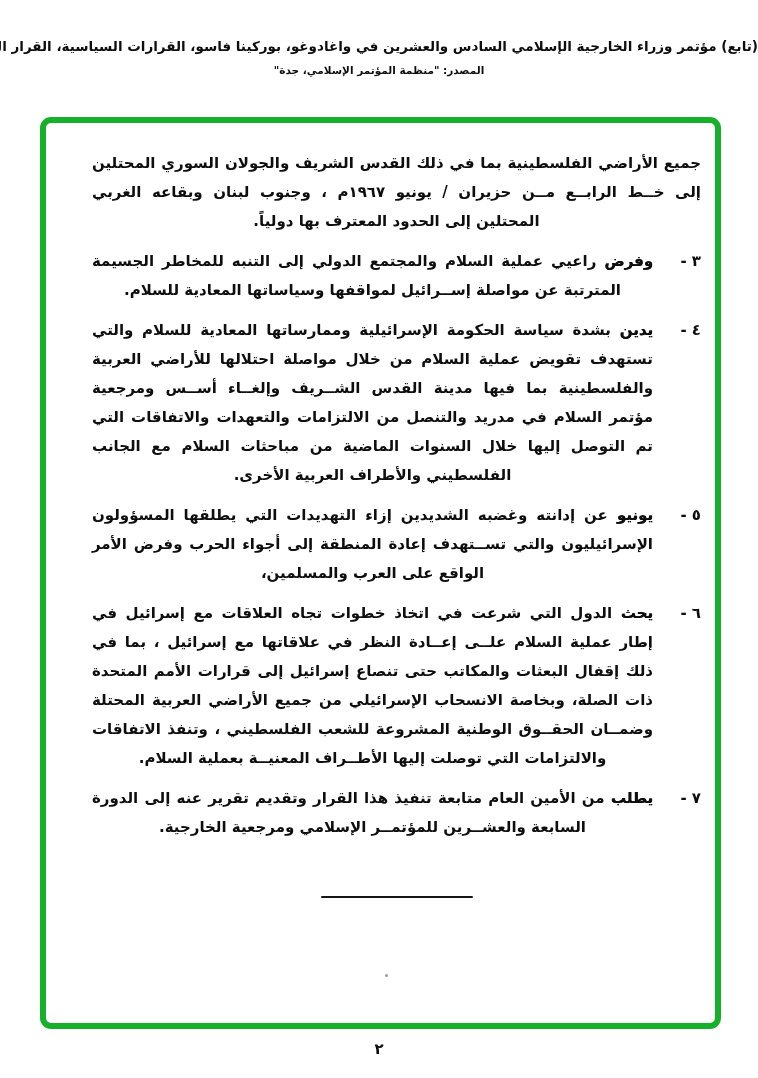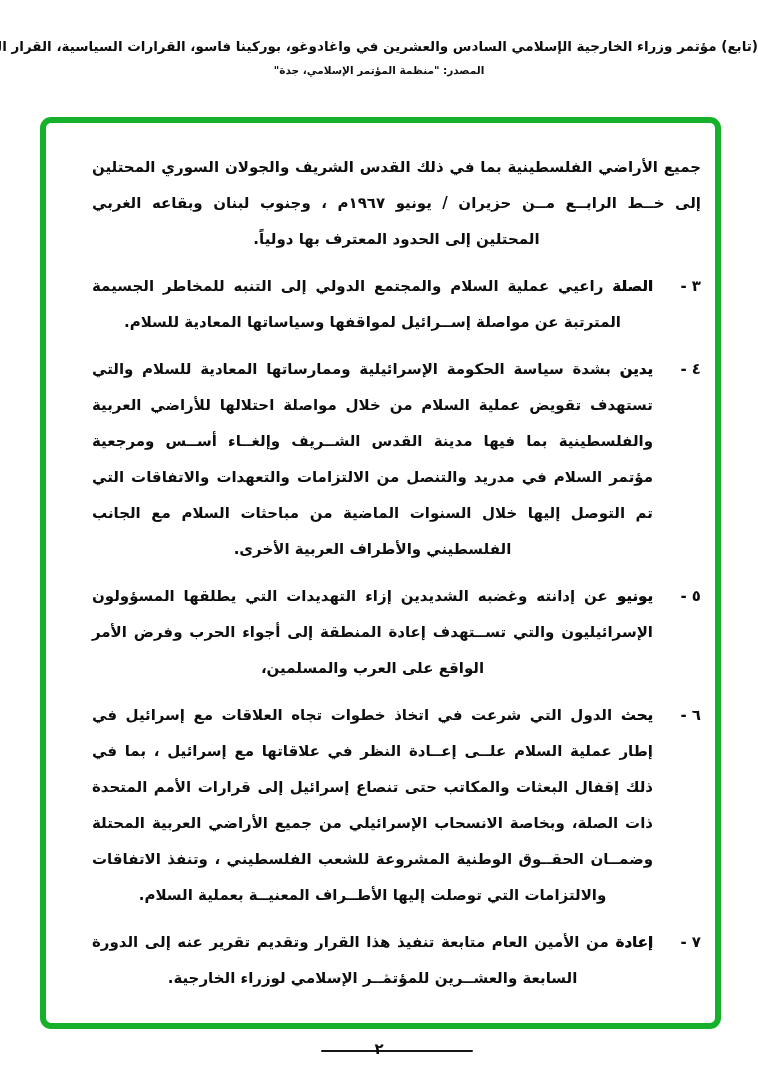--- a/index.html
+++ b/index.html
@@ -51,21 +51,21 @@
   .content {
     position: absolute;
     inset: 0;
     padding: 26px 14px 0 46px;
     direction: rtl;
     color: #0e0e0e;
   }
   .para, .item-text, .item-marker {
     font-size: 15px;
     font-weight: bold;
-    line-height: 36px;
+    line-height: 29px;
   }
   .para {
     margin: 0 0 11px 0;
     text-align: justify;
     text-align-last: center;
   }
   .item {
     display: flex;
     margin-bottom: 11px;
   }
@@ -122,41 +122,41 @@
     <div class="header-line2">المصدر:  "منظمة المؤتمر الإسلامي، جدة"</div>
   </div>
 
   <div class="frame">
     <div class="content">
 
       <p class="para">جميع الأراضي الفلسطينية بما في ذلك القدس الشريف والجولان السوري المحتلين إلى خــط الرابــع مــن حزيران / يونيو ١٩٦٧م ، وجنوب لبنان وبقاعه الغربي المحتلين إلى الحدود المعترف بها دولياً.</p>
 
       <div class="item">
         <div class="item-marker">٣ -</div>
-        <div class="item-text"><span class="lead">الصلة</span> <span>راعيي عملية السلام والمجتمع الدولي إلى التنبه للمخاطر الجسيمة المترتبة عن مواصلة إســرائيل لمواقفها وسياساتها المعادية للسلام.</span></div>
+        <div class="item-text"><span class="lead">وفرض</span> <span>راعيي عملية السلام والمجتمع الدولي إلى التنبه للمخاطر الجسيمة المترتبة عن مواصلة إســرائيل لمواقفها وسياساتها المعادية للسلام.</span></div>
       </div>
 
       <div class="item">
         <div class="item-marker">٤ -</div>
         <div class="item-text"><span class="lead">يدين</span> <span>بشدة سياسة الحكومة الإسرائيلية وممارساتها المعادية للسلام والتي تستهدف تقويض عملية السلام من خلال مواصلة احتلالها للأراضي العربية والفلسطينية بما فيها مدينة القدس الشــريف وإلغــاء أســس ومرجعية مؤتمر السلام في مدريد والتنصل من الالتزامات والتعهدات والاتفاقات التي تم التوصل إليها خلال السنوات الماضية من مباحثات السلام مع الجانب الفلسطيني والأطراف العربية الأخرى.</span></div>
       </div>
 
       <div class="item">
         <div class="item-marker">٥ -</div>
         <div class="item-text"><span class="lead">يونيو</span> <span>عن إدانته وغضبه الشديدين إزاء التهديدات التي يطلقها المسؤولون الإسرائيليون والتي تســتهدف إعادة المنطقة إلى أجواء الحرب وفرض الأمر الواقع على العرب والمسلمين،</span></div>
       </div>
 
       <div class="item">
         <div class="item-marker">٦ -</div>
         <div class="item-text"><span class="lead">يحث</span> <span>الدول التي شرعت في اتخاذ خطوات تجاه العلاقات مع إسرائيل في إطار عملية السلام علــى إعــادة النظر في علاقاتها مع إسرائيل ، بما في ذلك إقفال البعثات والمكاتب حتى تنصاع إسرائيل إلى قرارات الأمم المتحدة ذات الصلة، وبخاصة الانسحاب الإسرائيلي من جميع الأراضي العربية المحتلة وضمــان الحقــوق الوطنية المشروعة للشعب الفلسطيني ، وتنفذ الاتفاقات والالتزامات التي توصلت إليها الأطــراف المعنيــة بعملية السلام.</span></div>
       </div>
 
       <div class="item">
         <div class="item-marker">٧ -</div>
-        <div class="item-text"><span class="lead">إعادة</span> <span>من الأمين العام متابعة تنفيذ هذا القرار وتقديم تقرير عنه إلى الدورة السابعة والعشــرين للمؤتمــر الإسلامي لوزراء الخارجية.</span></div>
+        <div class="item-text"><span class="lead">يطلب</span> <span>من الأمين العام متابعة تنفيذ هذا القرار وتقديم تقرير عنه إلى الدورة السابعة والعشــرين للمؤتمــر الإسلامي ومرجعية الخارجية.</span></div>
       </div>
 
       <div class="end-rule"></div>
 
     </div>
   </div>
 
   <div class="scan-speck"></div>
 
   <div class="page-number">٢</div>

